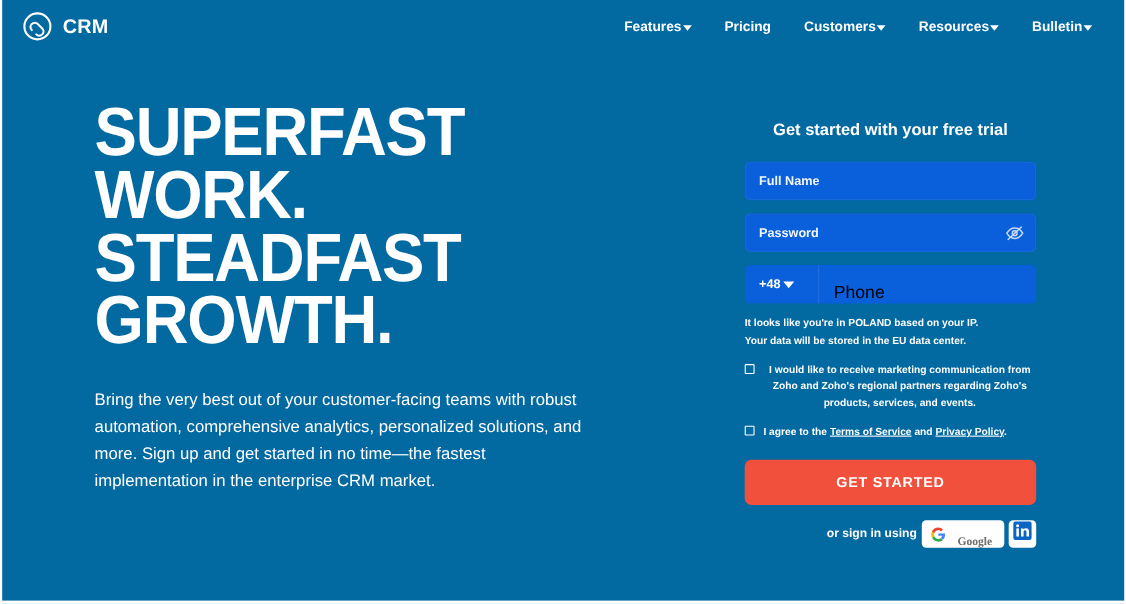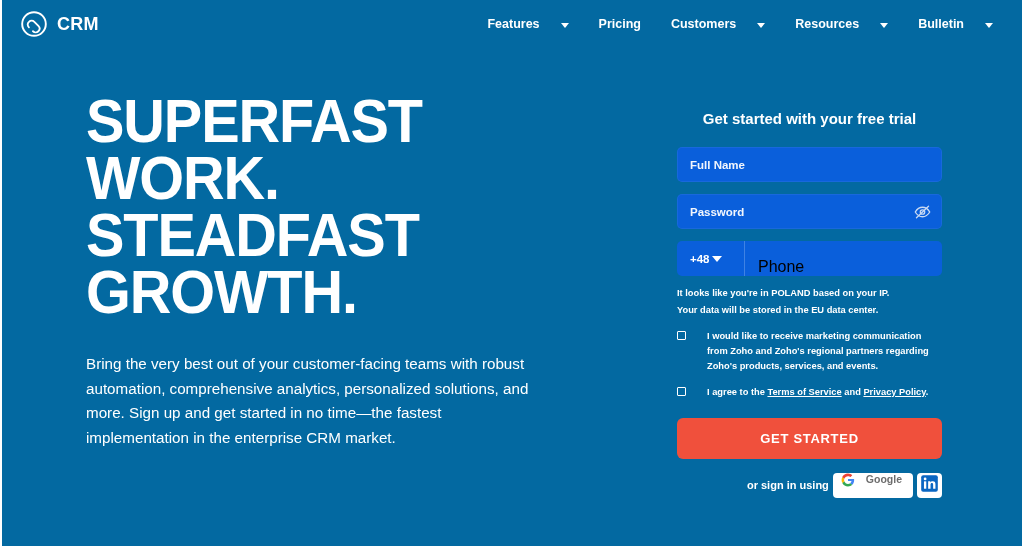--- a/index.html
+++ b/index.html
@@ -31,21 +31,21 @@
   .brand-mark{ width:28px; height:28px; display:block; }
   .brand-name{
     color:#ffffff; font-size:18px; font-weight:bold;
     letter-spacing:.2px;
   }
   .nav-links{
     margin-left:auto; margin-right:14px;
     display:flex; align-items:center; gap:0px;
   }
   .nav-item{
-    display:flex; align-items:center; gap:21px;
+    display:flex; align-items:center; gap:1px;
     color:#ffffff; font-size:12.5px; font-weight:bold;
     padding:6px 15px; cursor:pointer; white-space:nowrap;
   }
   .caret{
     width:0; height:0;
     border-left:4px solid transparent;
     border-right:4px solid transparent;
     border-top:5px solid #ffffff;
     display:inline-block; margin-top:2px;
   }
@@ -130,22 +130,23 @@
   .phone-input .ph{ padding-left:13px;margin-top:17px; }
 
   .ip-note{
     color:#ffffff; font-size:9.3px; font-weight:bold;
     line-height:1.85;
     margin-top:3px;
   }
   .ip-note b{ font-weight:bold; }
 
   .check-row{
-    display:flex; align-items:flex-start; gap:21px;
+    display:flex; align-items:flex-start; gap:8px;
     margin-top:10px;
+    text-align:center;
   }
   .checkbox{
     width:9px; height:9px; min-width:9px;
     border:1.2px solid #ffffff;
     border-radius:1px;
     margin-top:2px; cursor:pointer;
     background:transparent;
   }
   .check-text{
     color:#ffffff; font-size:9.3px; font-weight:bold;
@@ -164,23 +165,23 @@
   }
 
   .social-row{
     display:flex; align-items:center; justify-content:flex-end;
     gap:4px; margin-top:14px;
   }
   .social-label{
     color:#ffffff; font-size:11px; font-weight:bold;
   }
   .google-btn{
-    display:flex; align-items:flex-start; gap:11px;
+    display:flex; align-items:flex-end; gap:11px;
     background:#ffffff; border-radius:4px;
-    height:25px; padding:0 11px 0 8px; cursor:pointer;
+    height:25px; padding:0 11px 0 8px; cursor:pointer;font-family:Liberation Serif, serif;
   }
   .google-btn .g-label{
     color:#6d6d6d; font-size:10.5px; font-weight:bold;
   }
   .li-btn{
     width:25px; height:25px; background:#ffffff;
     border-radius:4px; cursor:pointer;
     display:flex; align-items:center; justify-content:center;
   }
 </style>

